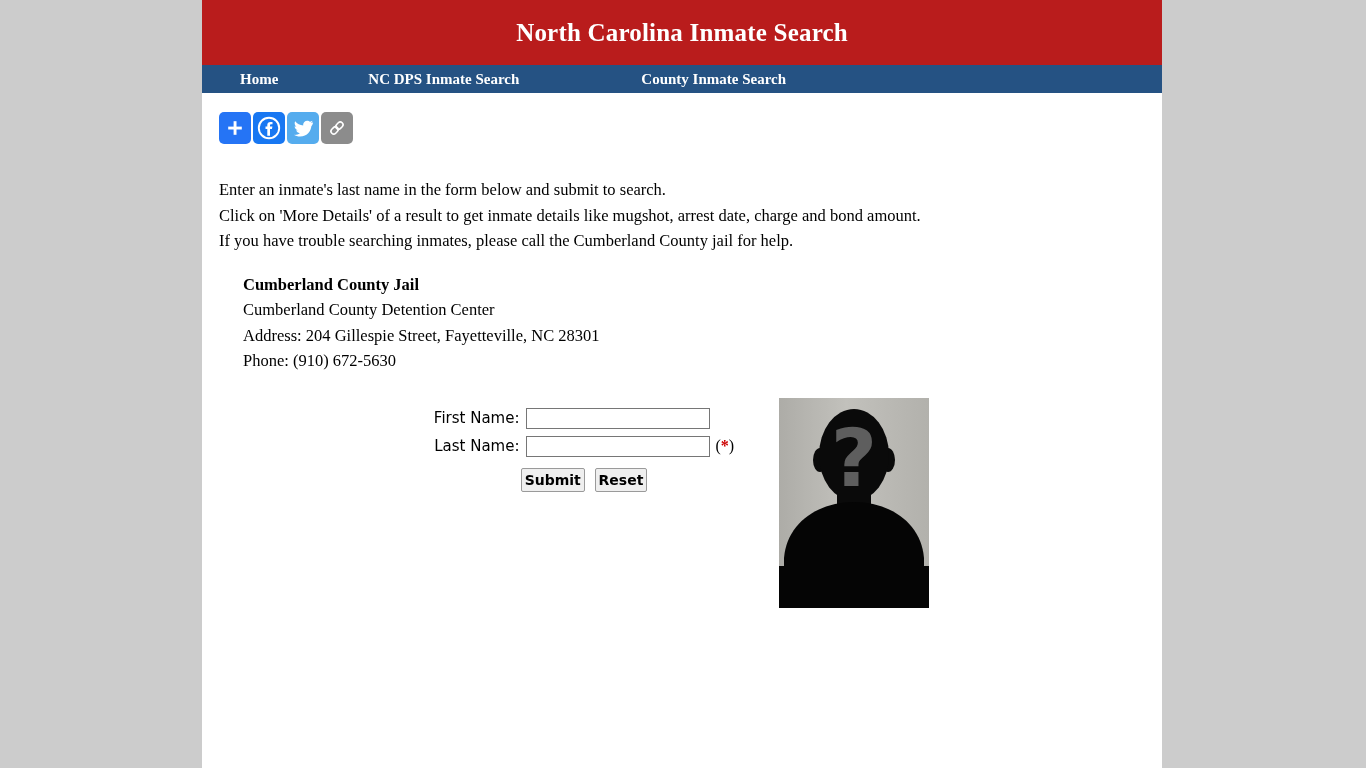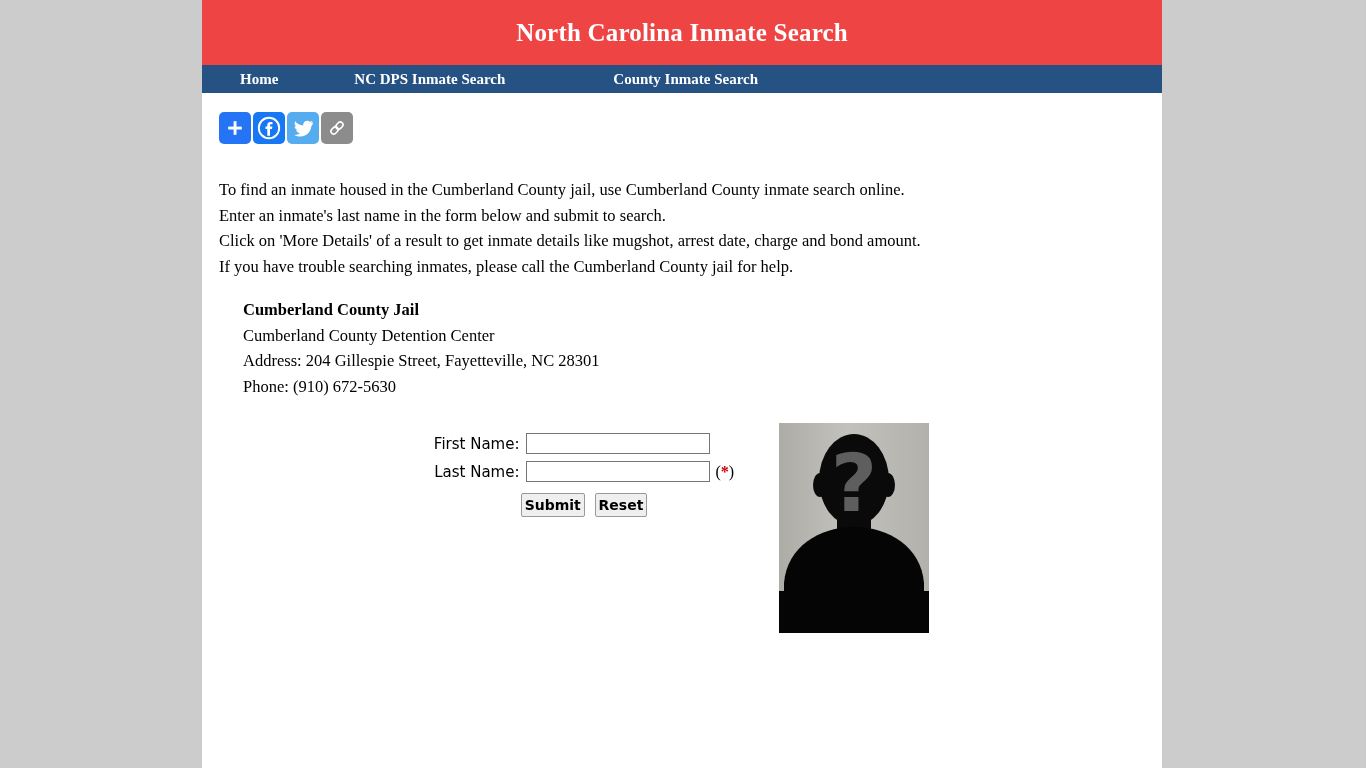--- a/index.html
+++ b/index.html
@@ -16,21 +16,21 @@
   .page-wrap {
     position: absolute;
     left: 202px;
     top: 0;
     width: 960px;
     min-height: 768px;
     background: #ffffff;
   }
   
   .site-header {
-    background: #ef4444;
+    background: #b91c1c;
     height: 65px;
     display: flex;
     align-items: center;
     justify-content: center;
   }
   .site-title {
     color: #ffffff;
     font-family: "Liberation Serif", "DejaVu Serif", serif;
     font-weight: bold;
     font-size: 25px;
@@ -38,20 +38,21 @@
     margin: 0;
   }
   
   .site-nav {
     background: #255283;
     height: 28px;
     display: flex;
     align-items: center;
     padding-left: 38px;
     box-sizing: border-box;
+    gap: 14px;
   }
   .nav-item {
     color: #ffffff;
     font-family: "Liberation Serif", "DejaVu Serif", serif;
     font-size: 15px;
     font-weight: bold;
     text-decoration: none;
     display: inline-block;
     white-space: nowrap;
   }
@@ -239,21 +240,20 @@
         <svg width="20" height="20" viewBox="0 0 24 24" aria-hidden="true">
           <g transform="rotate(-45 12 12)">
             <rect x="3.2" y="8.7" width="9.4" height="6.6" rx="3.3" fill="none" stroke="#ffffff" stroke-width="1.9"></rect>
             <rect x="11.4" y="8.7" width="9.4" height="6.6" rx="3.3" fill="none" stroke="#ffffff" stroke-width="1.9"></rect>
           </g>
         </svg>
       </div>
     </div>
 
     <div class="intro">
-      <div>To find an inmate housed in the Cumberland County jail, use Cumberland County inmate search online.</div>
       <div>Enter an inmate's last name in the form below and submit to search.</div>
       <div>Click on 'More Details' of a result to get inmate details like mugshot, arrest date, charge and bond amount.</div>
       <div>If you have trouble searching inmates, please call the Cumberland County jail for help.</div>
     </div>
 
     <div class="jail-block">
       <div class="jail-name">Cumberland County Jail</div>
       <div>Cumberland County Detention Center</div>
       <div>Address: 204 Gillespie Street, Fayetteville, NC 28301</div>
       <div>Phone: (910) 672-5630</div>

